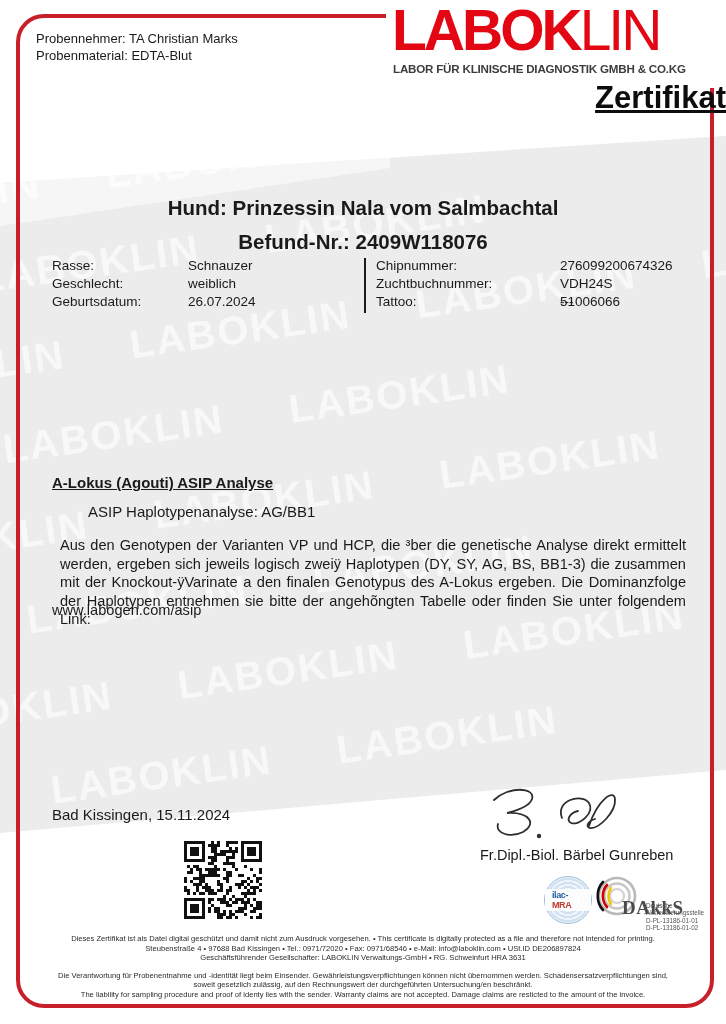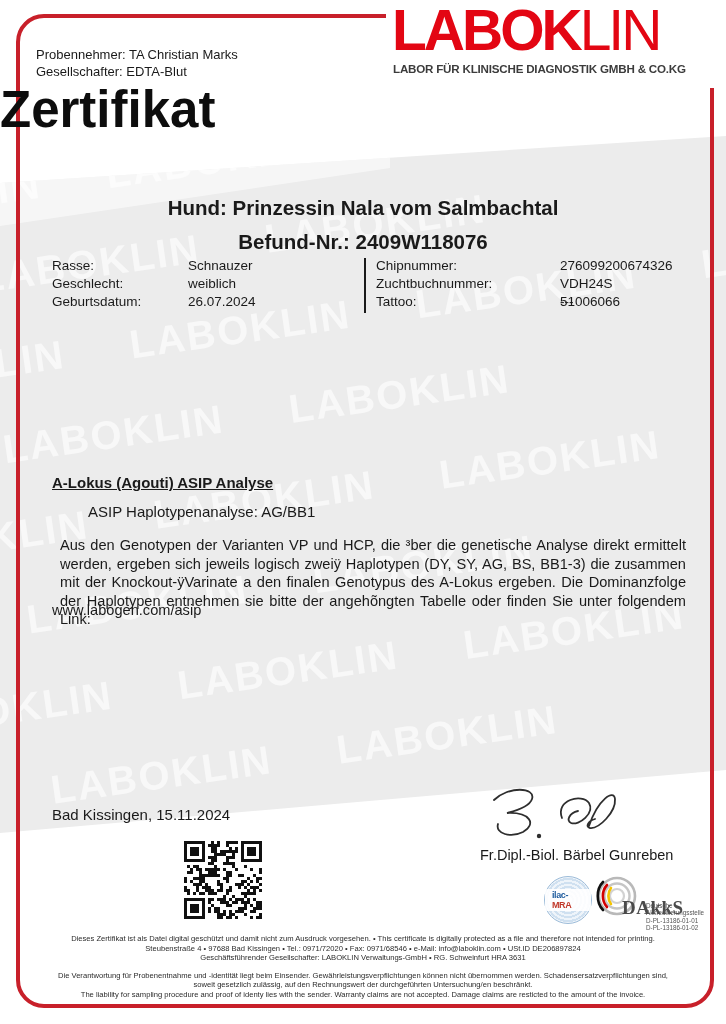--- a/index.html
+++ b/index.html
@@ -20,29 +20,29 @@
   }
   .wm-layer{position:absolute;left:-90px;top:110px;width:1050px;height:840px;transform:rotate(-8deg);}
   .wm-row{position:absolute;white-space:nowrap;font-weight:bold;font-size:40px;letter-spacing:2px;color:rgba(255,255,255,.62);}
   .wm-row span{margin-right:66px;}
   
   .frame{
     position:absolute;left:16px;top:14px;right:12px;bottom:16px;
     border:4px solid #c8202a;border-radius:28px;pointer-events:none;z-index:5;
   }
   
-  .sample-info{position:absolute;left:36px;top:30px;font-size:13px;line-height:17px;z-index:6;margin-top:16px;}
+  .sample-info{position:absolute;left:36px;top:30px;font-size:13px;line-height:17px;z-index:6;}
   
   .logo-block{position:absolute;left:386px;top:0;width:340px;height:88px;background:#ffffff;z-index:6;}
   .logo-word{position:absolute;left:6px;top:2px;font-size:57px;line-height:56px;color:#e30613;letter-spacing:-3px;white-space:nowrap;}
   .logo-bold{font-weight:800;}
   .logo-light{font-weight:400;}
   .logo-sub{position:absolute;left:7px;top:62px;font-size:11.6px;font-weight:bold;color:#3c3c3c;letter-spacing:-0.2px;white-space:nowrap;}
   
-  .doc-title{position:absolute;left:0;right:0;top:80px;margin:0;text-align:left;font-size:51px;font-weight:800;color:#0d0d0d;z-index:6;}
+  .doc-title{position:absolute;left:0;right:0;top:80px;margin:0;text-align:right;font-size:31px;font-weight:800;color:#0d0d0d;z-index:6;text-decoration:underline;}
   
   .subject1{position:absolute;left:0;right:0;top:196px;text-align:center;font-size:20.5px;font-weight:bold;z-index:6;}
   .subject2{position:absolute;left:0;right:0;top:230px;text-align:center;font-size:20.5px;font-weight:bold;z-index:6;}
   
   .details{position:absolute;left:0;top:257px;width:584px;font-size:13.5px;line-height:18px;z-index:6;}
   .drow{position:relative;height:18px;}
   .dlab-l{position:absolute;left:52px;}
   .dval-l{position:absolute;left:188px;}
   .dlab-r{position:absolute;left:376px;}
   .dval-r{position:absolute;left:560px;}
@@ -93,21 +93,21 @@
         <div class="wm-row" style="top: 688px; left: -40px;"><span>LABOKLIN</span><span>LABOKLIN</span><span>LABOKLIN</span></div>
         <div class="wm-row" style="top: 774px; left: -180px;"><span>LABOKLIN</span><span>LABOKLIN</span><span>LABOKLIN</span><span>LABOKLIN</span></div>
       </div>
     <div class="band-highlight"></div>
   </div>
 
   <div class="frame"></div>
 
   <div class="sample-info">
     <div>Probennehmer: TA Christian Marks</div>
-    <div>Gesellschafter: EDTA-Blut</div>
+    <div>Probenmaterial: EDTA-Blut</div>
   </div>
 
   <div class="logo-block">
     <div class="logo-word"><span class="logo-bold">LABOK</span><span class="logo-light">LIN</span></div>
     <div class="logo-sub">LABOR FÜR KLINISCHE DIAGNOSTIK GMBH &amp; CO.KG</div>
   </div>
 
   <h1 class="doc-title">Zertifikat</h1>
 
   <div class="subject1">Hund: Prinzessin Nala vom Salmbachtal</div>

